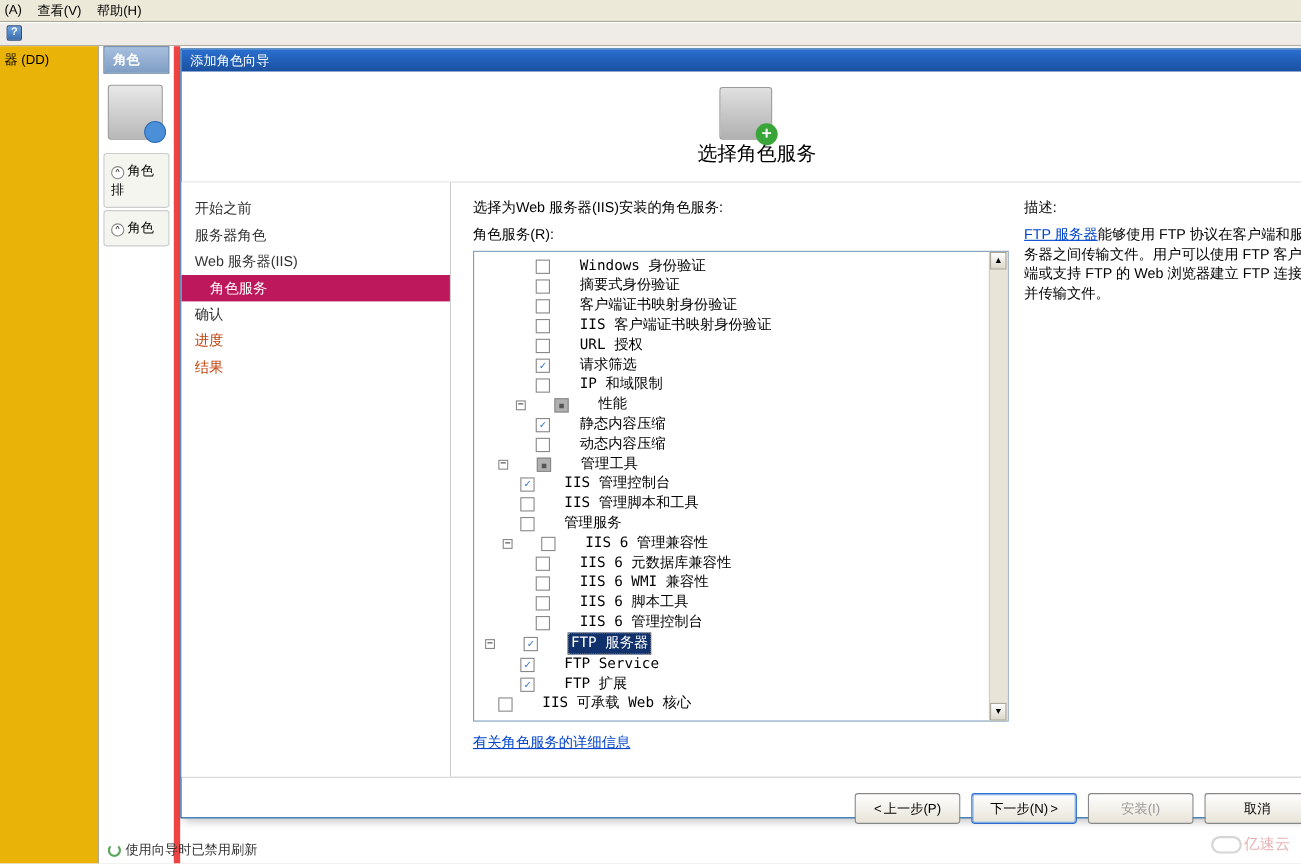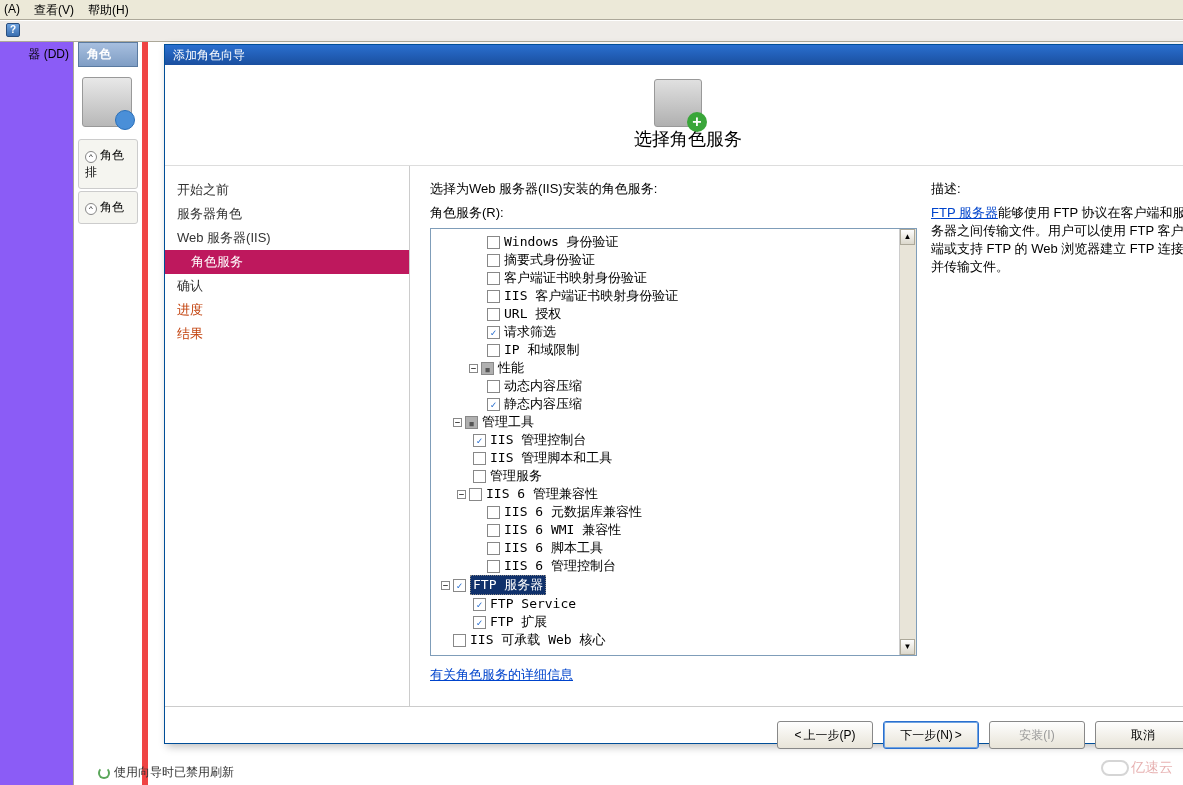--- a/index.html
+++ b/index.html
@@ -38,25 +38,24 @@
   text-align: center;
   line-height: 12px;
   border-radius: 2px;
 }
 .main-area {
   display: flex;
   height: calc(100% - 42px);
   background: #fff;
 }
 .left-tree {
-  width: 74px;
-  background: #8b5cf6;
+  width: 90px;
+  background: #eab308;
   border-right: 1px solid #aca899;
   padding: 4px;
-  text-align: right;
 }
 .mid-panel {
   width: 74px;
   background: #fff;
   border-right: 6px solid #ef4444;
 }
 .mid-header {
   background: linear-gradient(#a7bfdf, #7f9dc4);
   color: #fff;
   font-weight: bold;
@@ -254,20 +253,21 @@
   font-family: SimSun, monospace;
   font-size: 13px;
   line-height: 18px;
   overflow: hidden;
   height: 100%;
 }
 .tree-row {
   white-space: nowrap;
   display: flex;
   align-items: center;
+  gap: 23px;
 }
 .expander {
   width: 9px; height: 9px;
   border: 1px solid #888;
   background: #fff;
   text-align: center;
   font-size: 9px;
   line-height: 7px;
   margin-right: 3px;
   flex-shrink: 0;
@@ -421,26 +421,26 @@
             <div class="tree-row indent-0">
                 <span class="checkbox"></span>
                 <span>IP 和域限制</span>
               </div>
             <div class="tree-row indent-2">
                 <span class="expander">−</span>
                 <span class="checkbox mixed"></span>
                 <span>性能</span>
               </div>
             <div class="tree-row indent-0">
-                <span class="checkbox"></span>
-                <span>动态内容压缩</span>
-              </div>
-            <div class="tree-row indent-0">
                 <span class="checkbox checked"></span>
                 <span>静态内容压缩</span>
+              </div>
+            <div class="tree-row indent-0">
+                <span class="checkbox"></span>
+                <span>动态内容压缩</span>
               </div>
             <div class="tree-row indent-1">
                 <span class="expander">−</span>
                 <span class="checkbox mixed"></span>
                 <span>管理工具</span>
               </div>
             <div class="tree-row indent-2" style="padding-left:36px">
                 <span class="checkbox checked"></span>
                 <span>IIS 管理控制台</span>
               </div>

